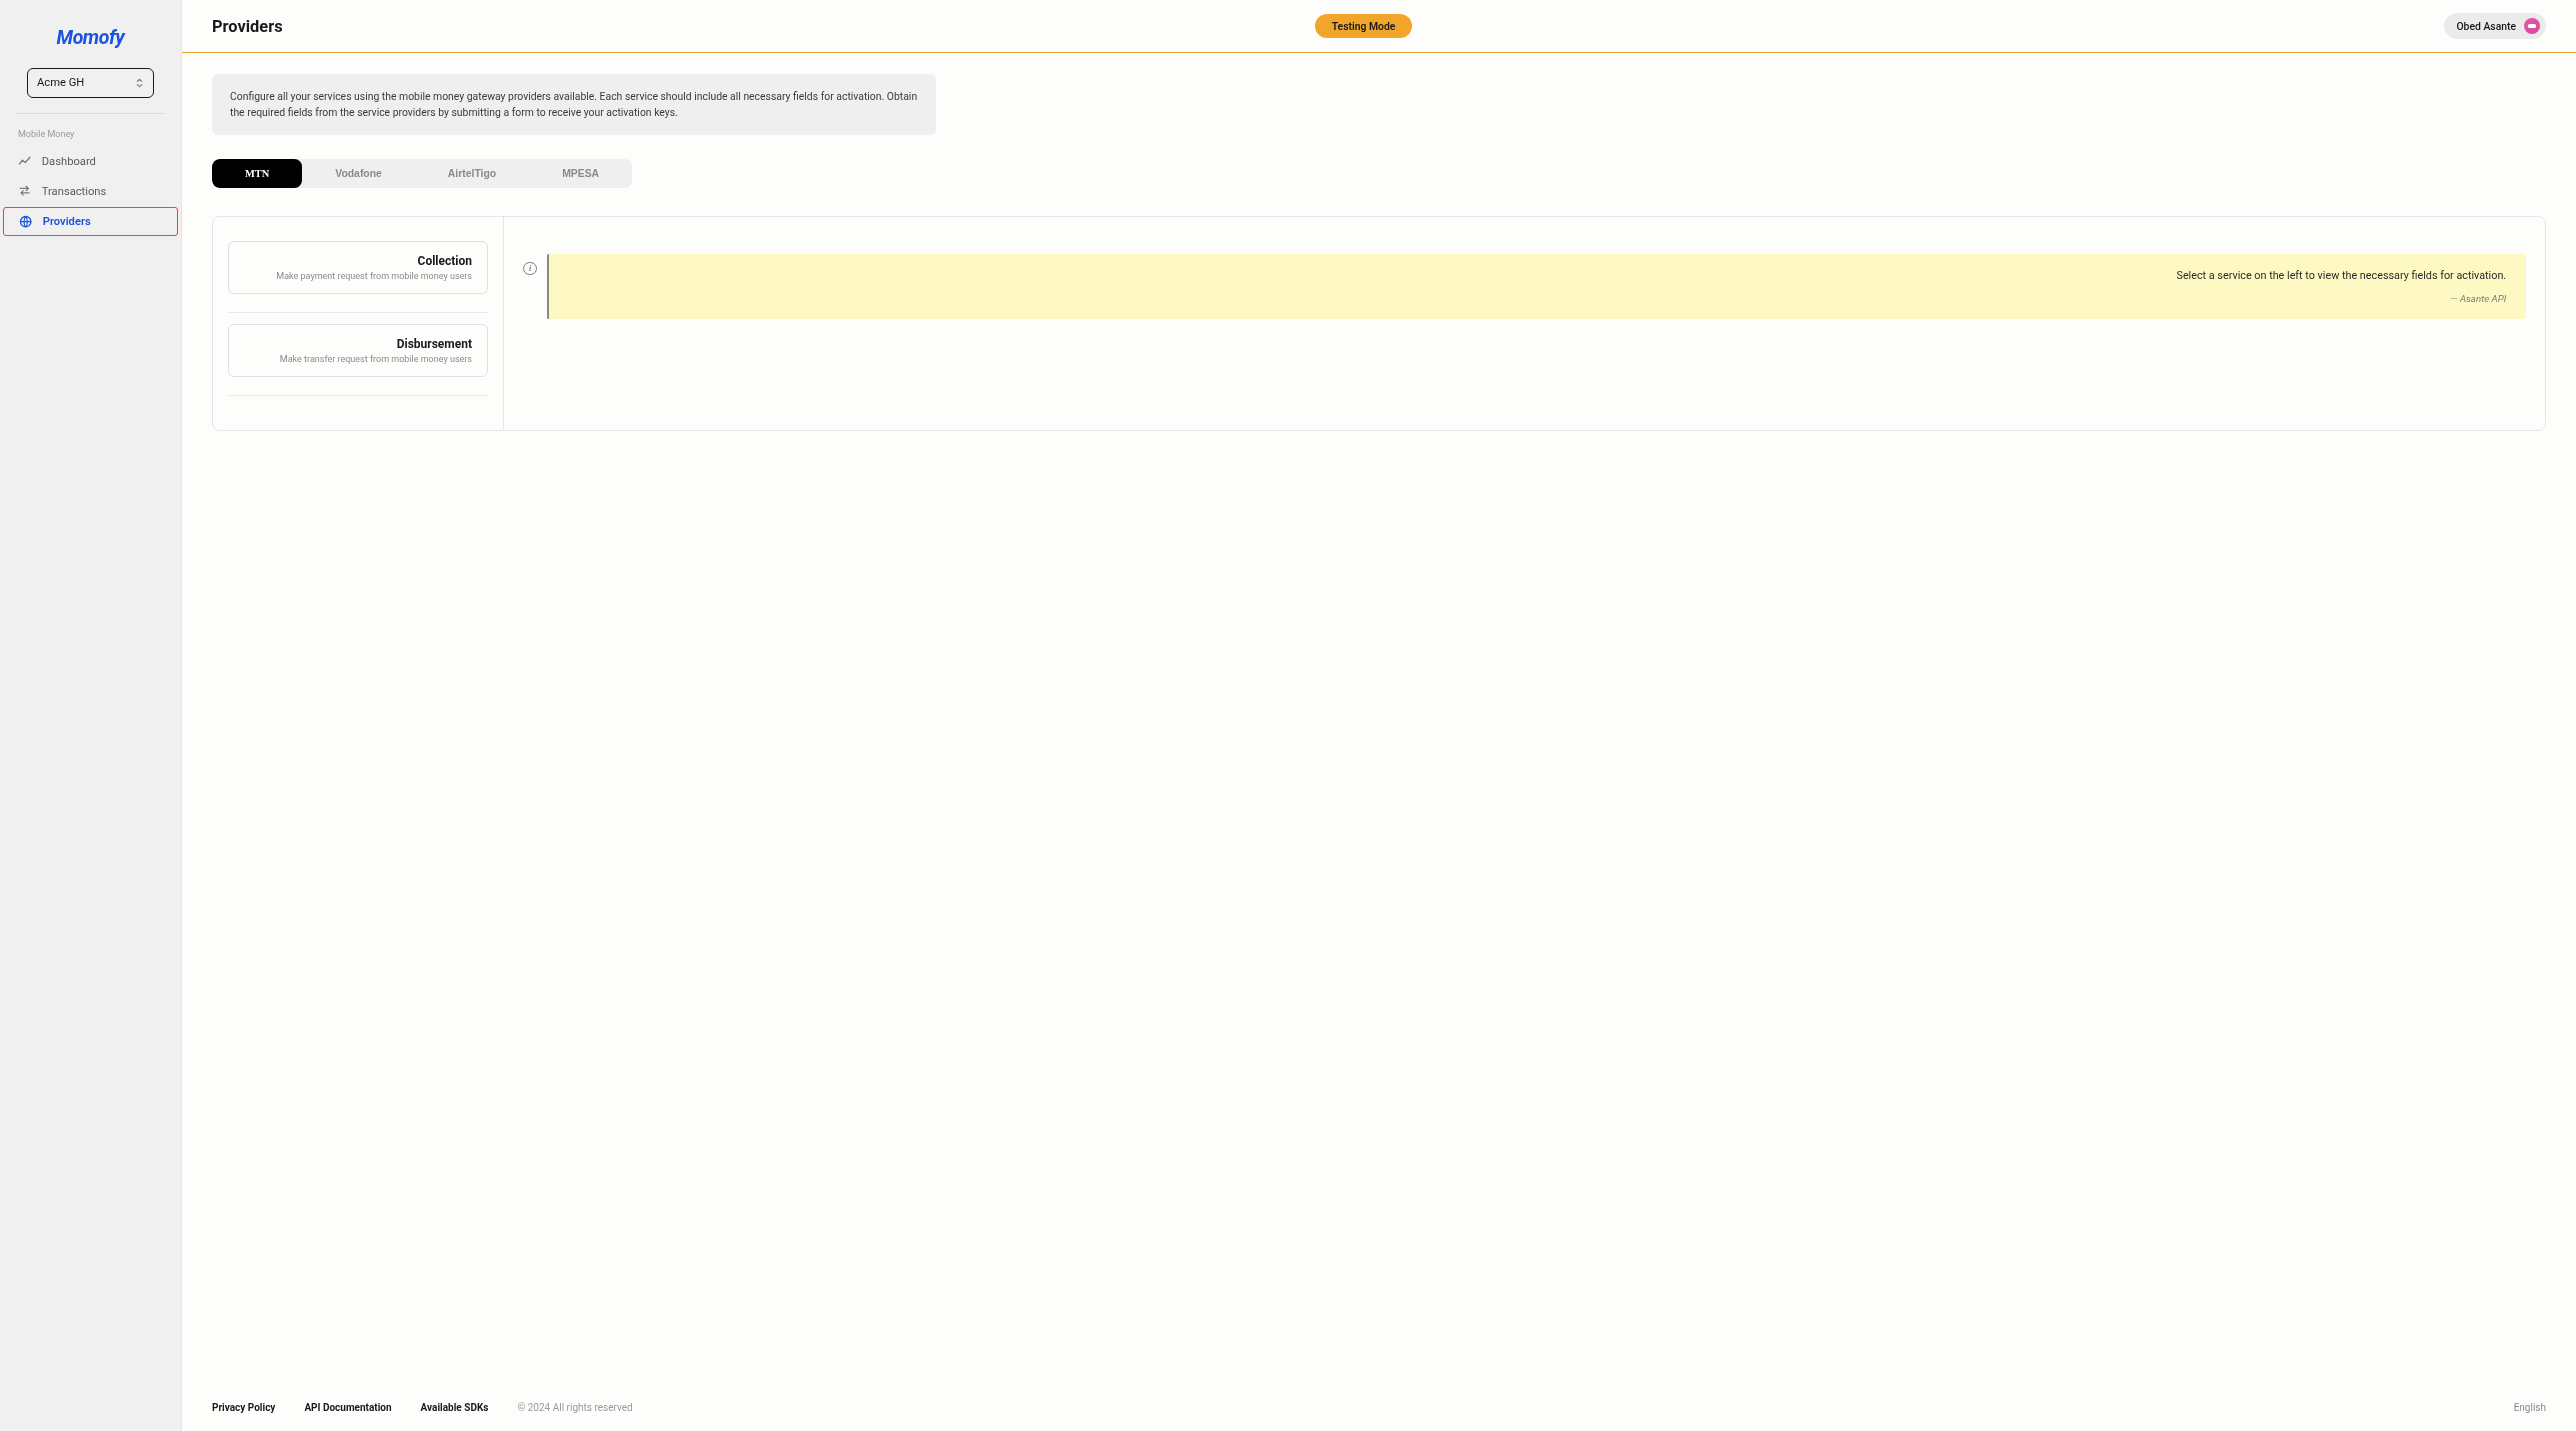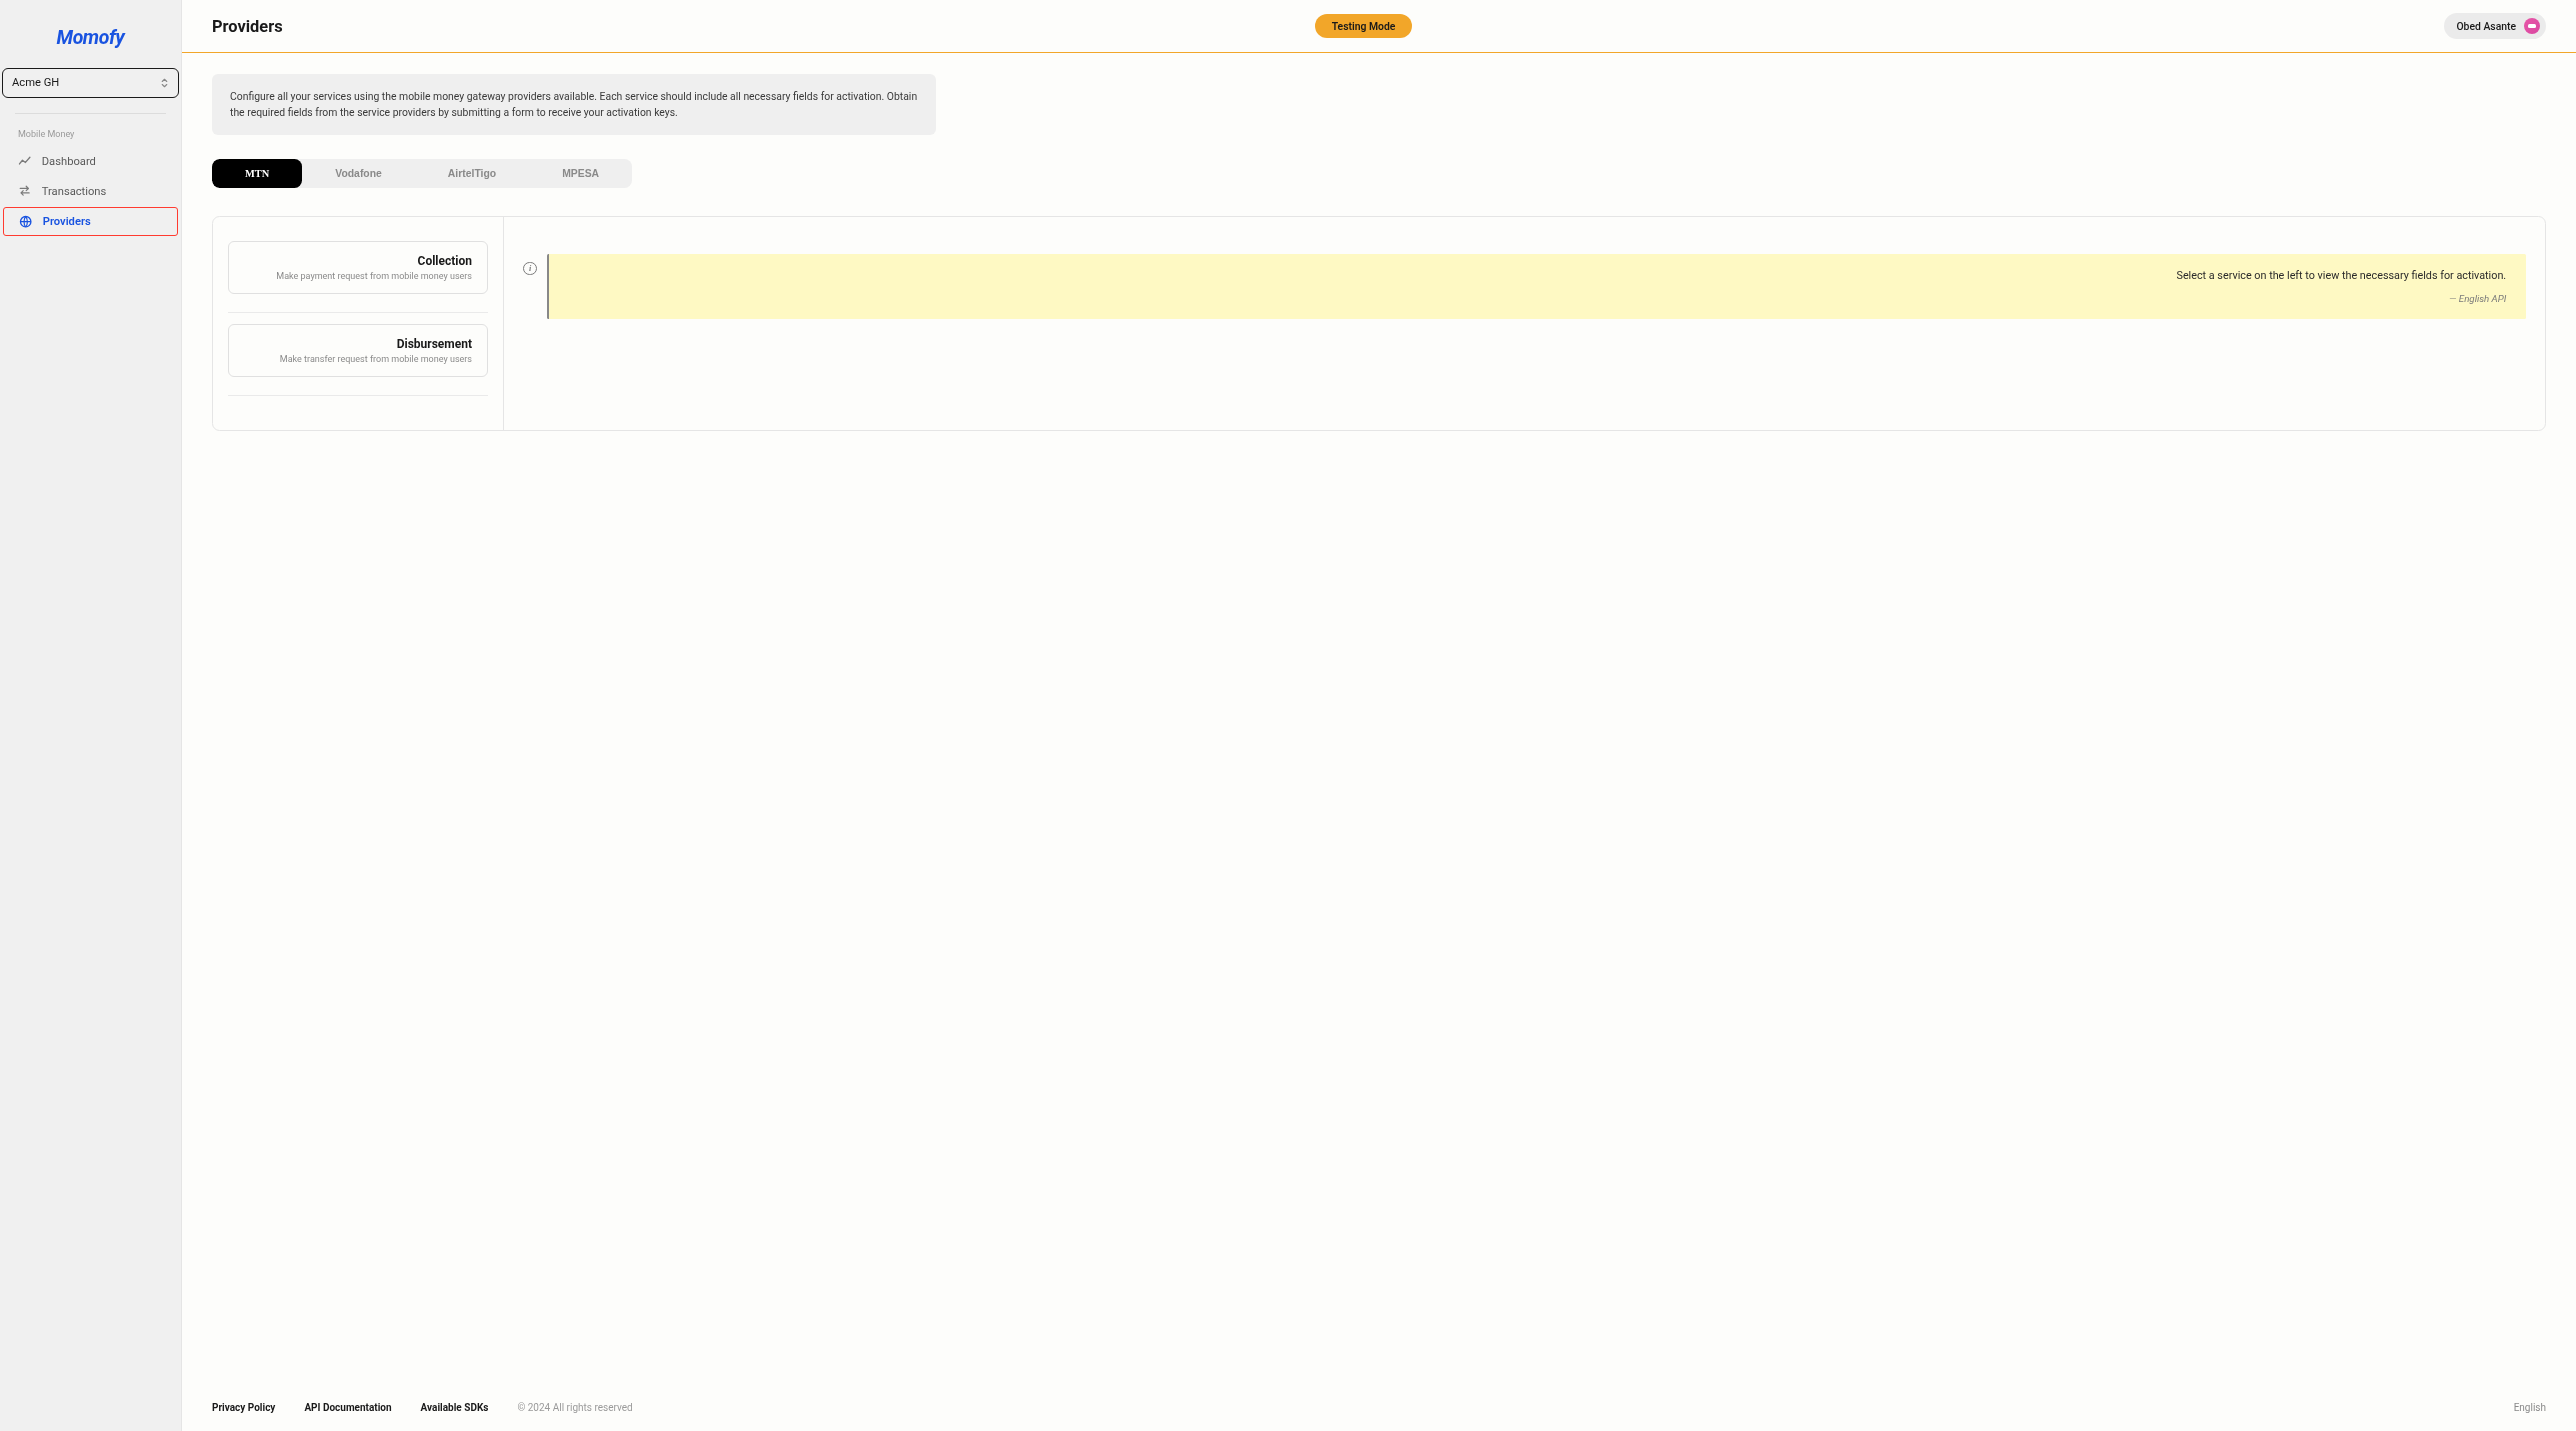--- a/index.html
+++ b/index.html
@@ -3,21 +3,21 @@
   <meta charset="utf-8">
   <style>
     * { margin: 0; padding: 0; box-sizing: border-box; }
     body { font-family: -apple-system, BlinkMacSystemFont, 'Segoe UI', Roboto, sans-serif; background: #fdfdfb; color: #1a1a1a; }
     .app { display: flex; min-height: 100vh; }
     
     
     .sidebar { width: 182px; background: #f0f0f0; border-right: 0.7px solid #e5e5e5; padding: 15px 0; display: flex; flex-direction: column; }
     .logo-wrap { text-align: center; padding: 11.2px 15px 18.7px; }
     .logo { font-size: 19.4px; font-weight: 700; color: #1953e0; font-style: italic; letter-spacing: -0.4px; }
-    .org-select-wrap { padding: 0 2px 15px; }
+    .org-select-wrap { padding: 0 27px 15px; }
     .org-select { width: 100%; padding: 7.5px 9px; border: 1.5px solid #1a1a1a; border-radius: 6px; background: #f0f0f0; font-size: 11.2px; display: flex; justify-content: space-between; align-items: center; cursor: pointer; }
     .divider { border: none; border-top: 0.7px solid #dcdcdc; margin: 0 15px 15px; }
     .nav-heading { font-size: 9px; color: #9a9a9a; padding: 0 18px 7.5px; font-weight: 400; }
     .nav-item { display: flex; align-items: center; gap: 10.4px; padding: 8.2px 18px; font-size: 11.2px; color: #5a5a5a; cursor: pointer; }
     .nav-item.active { color: #1953e0; font-weight: 600; border: 1.5px solid #ff3b30; border-radius: 3px; margin: 1.5px 3px; padding: 6.7px 15px; }
     .nav-icon { width: 13.4px; height: 13.4px; display: flex; align-items: center; justify-content: center; }
     
     
     .main { flex: 1; display: flex; flex-direction: column; }
     .header { display: flex; align-items: center; padding: 13.4px 30px; border-bottom: 1.5px solid #f2a629; background: #fdfdfb; }
@@ -139,21 +139,21 @@
             <div class="service-title">Disbursement</div>
             <div class="service-desc">Make transfer request from mobile money users</div>
           </div>
           <hr class="card-divider">
         </div>
         <div class="panel-right">
           <div class="info-row">
             <div class="info-icon">i</div>
             <div class="quote-box">
               <div class="quote-text">Select a service on the left to view the necessary fields for activation.</div>
-              <div class="quote-source">— English API</div>
+              <div class="quote-source">— Asante API</div>
             </div>
           </div>
         </div>
       </div>
     </div>
 
     <footer class="footer">
       <span class="footer-link">Privacy Policy</span>
       <span class="footer-link">API Documentation</span>
       <span class="footer-link">Available SDKs</span>

